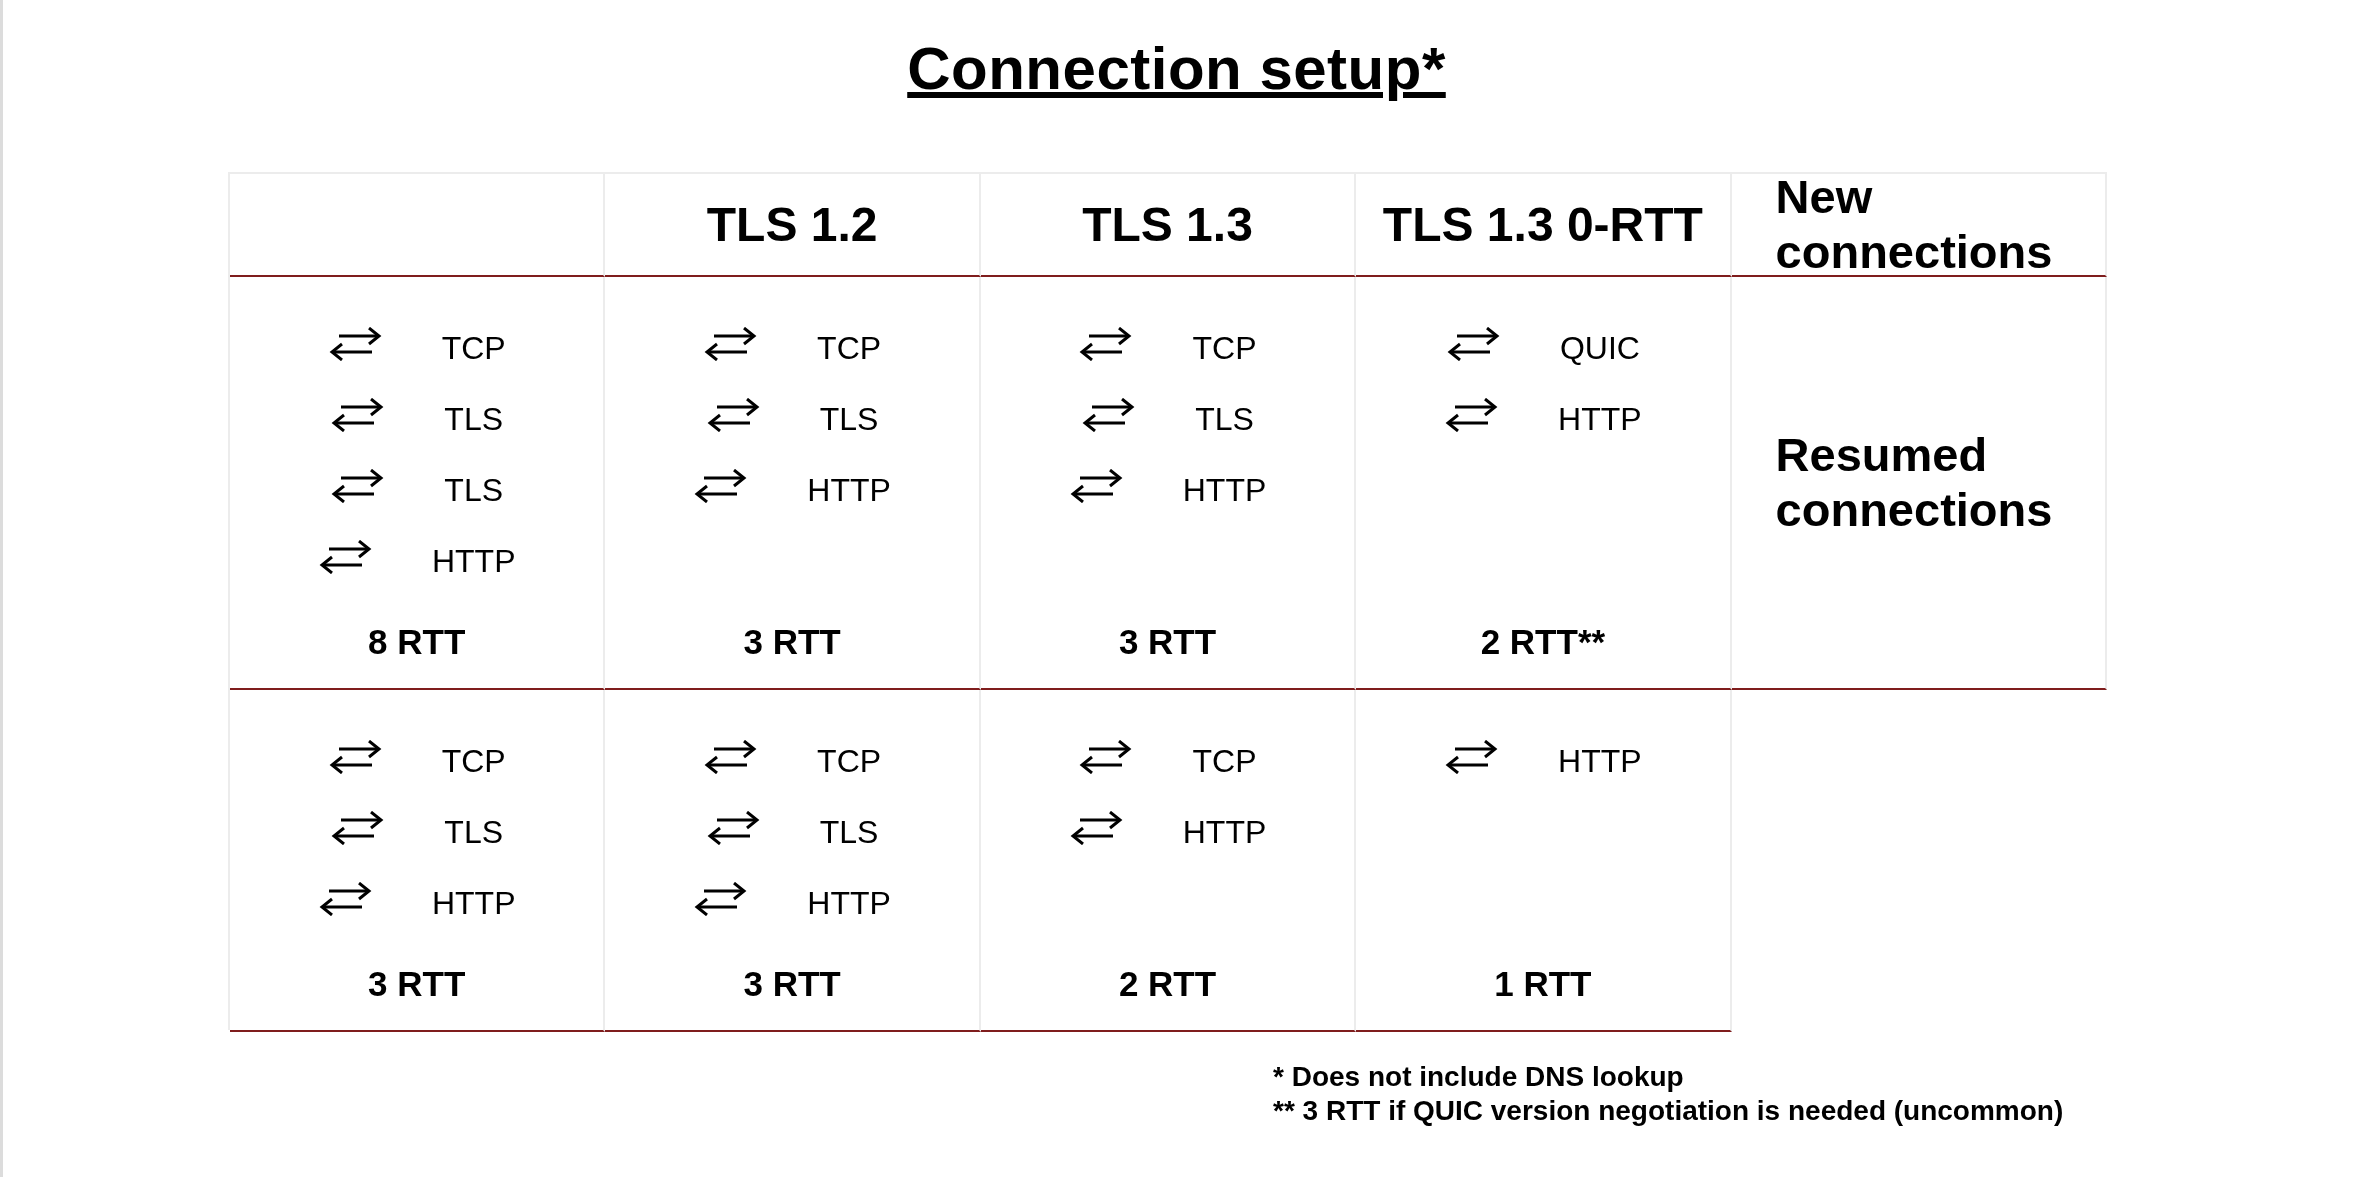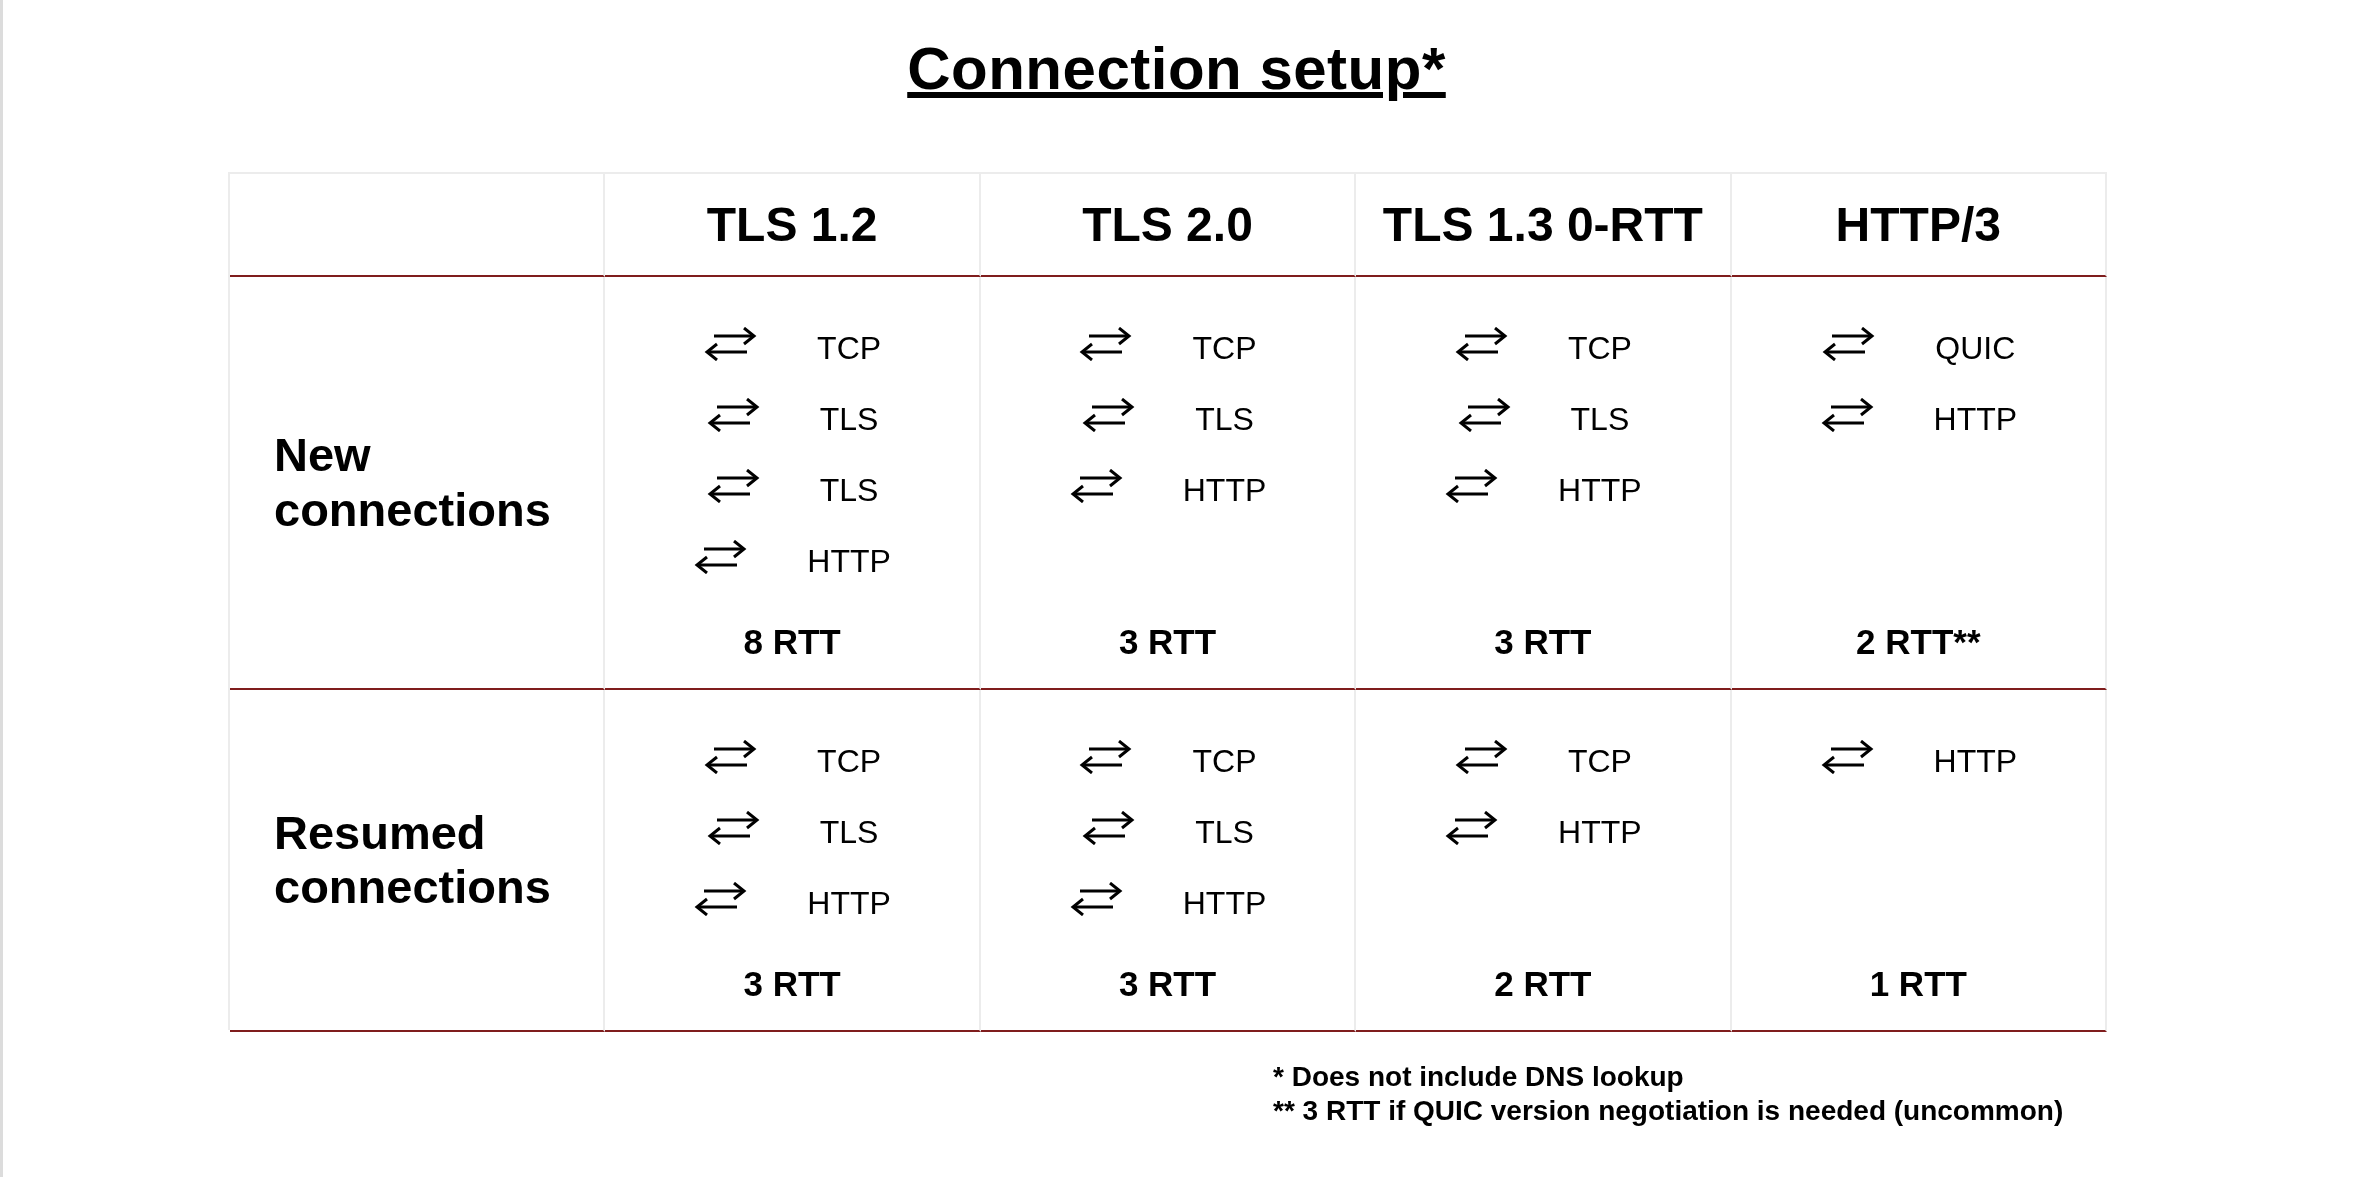--- a/index.html
+++ b/index.html
@@ -97,23 +97,22 @@
 </svg>
 
 <div class="page-edge-left"></div>
 
 <div class="title">Connection setup*</div>
 
 <div class="setup-table">
 
   <div class="cell hcell"></div>
   <div class="cell hcell">TLS 1.2</div>
-  <div class="cell hcell">TLS 2.0</div>
+  <div class="cell hcell">TLS 1.3</div>
   <div class="cell hcell">TLS 1.3 0-RTT</div>
-  <div class="cell hcell">HTTP/3</div>
 
   <div class="cell label-cell">New connections</div>
 
   <div class="cell proto">
     <div class="step">
       <svg class="rt" viewBox="0 0 55 34">
           <use href="#rtarrow"></use>
         </svg>
       <span class="plabel">TCP</span>
     </div>

